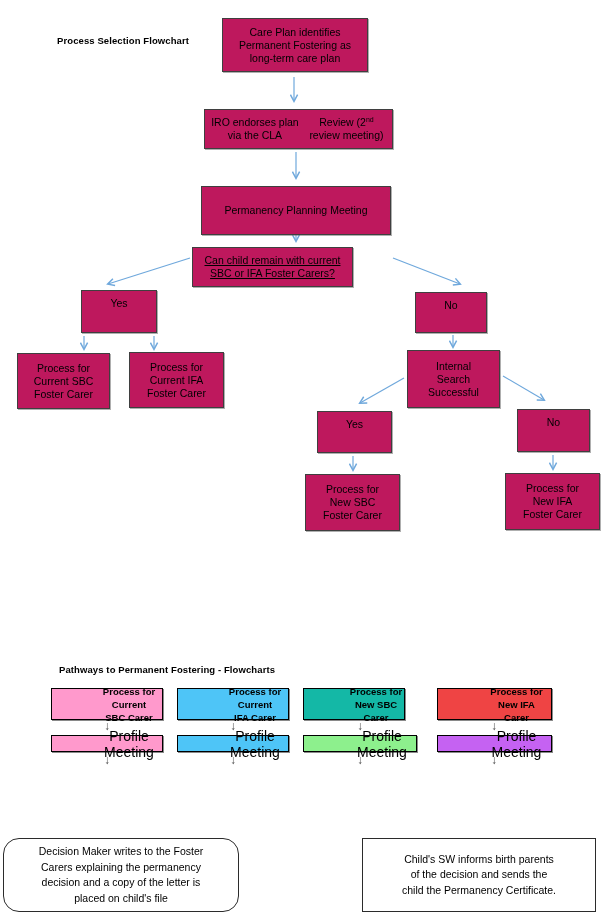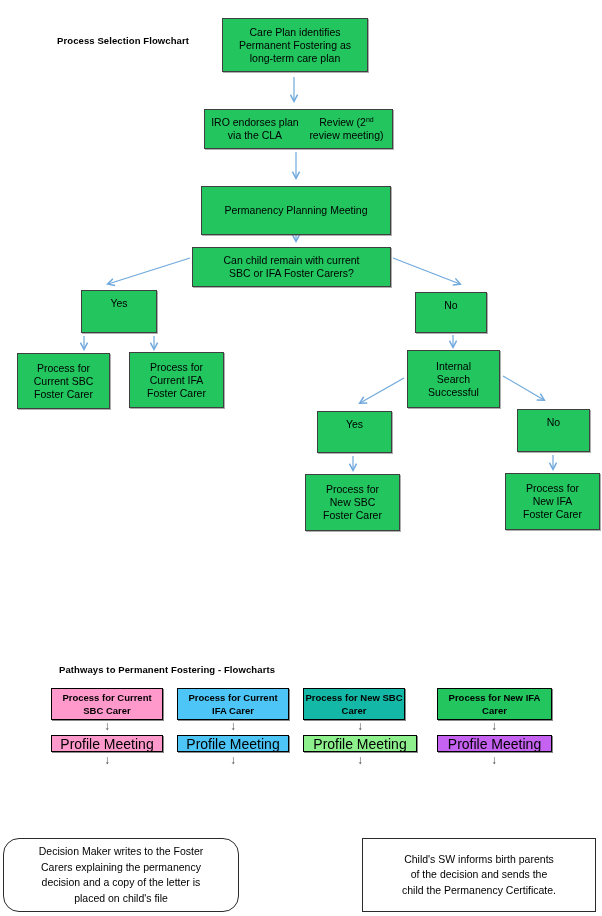--- a/index.html
+++ b/index.html
@@ -6,33 +6,33 @@
   #canvas{
     position:relative;width:602px;height:916px;background:#ffffff;
     font-family:"Liberation Sans","DejaVu Sans",sans-serif;color:#000;
     overflow:hidden;
   }
   .title{
     position:absolute;font-weight:bold;font-size:9.5px;color:#000;
     letter-spacing:0.1px;
   }
   .node{
-    position:absolute;background:#22c55e;border:1.4px solid #3f3f3f;
+    position:absolute;background:#be185d;border:1.4px solid #3f3f3f;
     box-shadow:1px 1px 0 rgba(110,110,110,.55);
     display:flex;align-items:center;justify-content:center;
     text-align:center;font-size:10.5px;line-height:13px;
     white-space:pre-line;box-sizing:border-box;padding:19px 2px;
   }
   .node.topalign{align-items:flex-start;padding-top:6px;}
   .node sup{font-size:7px;line-height:0;vertical-align:super;}
   #arrows{position:absolute;left:0;top:0;pointer-events:none;}
   .colbox{
     position:absolute;border:1px solid #000;box-sizing:border-box;
     display:flex;align-items:center;justify-content:center;text-align:center;
-    white-space:pre-line;box-shadow:1px 1px 0 rgba(60,60,60,.6);
+    white-space:pre-line;box-shadow:1px 1px 0 rgba(60,60,60,.6);padding-left:44px;
   }
   .colhead{font-weight:bold;font-size:9.5px;line-height:13px;height:32px;top:688px;}
   .colstep{font-size:14px;height:17px;top:735px;}
   .glyph-arrow{
     position:absolute;width:30px;text-align:center;color:#4a4a4a;
     font-size:12px;line-height:14px;font-weight:bold;
   }
   .notebox{
     position:absolute;background:#fff;border:1.2px solid #2b2b2b;
     box-sizing:border-box;display:flex;align-items:center;justify-content:center;
@@ -72,21 +72,21 @@
 Permanent Fostering as
 long-term care plan</div>
 
   <div class="node" style="left:204px;top:109px;width:189px;height:40px;flex-direction:row;">
     <div>IRO endorses plan via the CLA</div>
     <div><span>Review (2</span><sup>nd</sup><span> review meeting)</span></div>
   </div>
 
   <div class="node" style="left:201px;top:186px;width:190px;height:49px;">Permanency Planning Meeting</div>
 
-  <div class="node" style="left:192px;top:247px;width:199px;height:40px;">Can child remain with current
+  <div class="node" style="left:192px;top:247px;width:161px;height:40px;text-decoration:underline;">Can child remain with current
 SBC or IFA Foster Carers?</div>
 
   <div class="node topalign" style="left:81px;top:290px;width:76px;height:43px;">Yes</div>
   <div class="node topalign" style="left:415px;top:292px;width:72px;height:41px;">No</div>
 
   <div class="node" style="left:17px;top:353px;width:93px;height:56px;">Process for
 Current SBC
 Foster Carer</div>
   <div class="node" style="left:129px;top:352px;width:95px;height:56px;">Process for
 Current IFA
@@ -119,21 +119,21 @@
   <div class="glyph-arrow" style="left:218px;top:719px;">↓</div>
   <div class="colbox colstep" style="left: 177px; width: 112px; background: rgb(78, 197, 247);">Profile Meeting</div>
   <div class="glyph-arrow" style="left:218px;top:753px;">↓</div>
 
   <div class="colbox colhead" style="left: 303px; width: 102px; background: #14b8a6;">Process for New SBC
 Carer</div>
   <div class="glyph-arrow" style="left:345px;top:719px;">↓</div>
   <div class="colbox colstep" style="left: 303px; width: 114px; background: rgb(141, 240, 141);">Profile Meeting</div>
   <div class="glyph-arrow" style="left:345px;top:753px;">↓</div>
 
-  <div class="colbox colhead" style="left: 437px; width: 115px; background: #22c55e;">Process for New IFA
+  <div class="colbox colhead" style="left: 437px; width: 115px; background: #ef4444;">Process for New IFA
 Carer</div>
   <div class="glyph-arrow" style="left:479px;top:719px;">↓</div>
   <div class="colbox colstep" style="left: 437px; width: 115px; background: rgb(197, 98, 242);">Profile Meeting</div>
   <div class="glyph-arrow" style="left:479px;top:753px;">↓</div>
 
   <div class="notebox" style="left:3px;top:838px;width:236px;height:74px;border-radius:16px;">Decision Maker writes to the Foster
 Carers explaining the permanency
 decision and a copy of the letter is
 placed on child's file</div>
   <div class="notebox" style="left:362px;top:838px;width:234px;height:74px;">Child's SW informs birth parents

